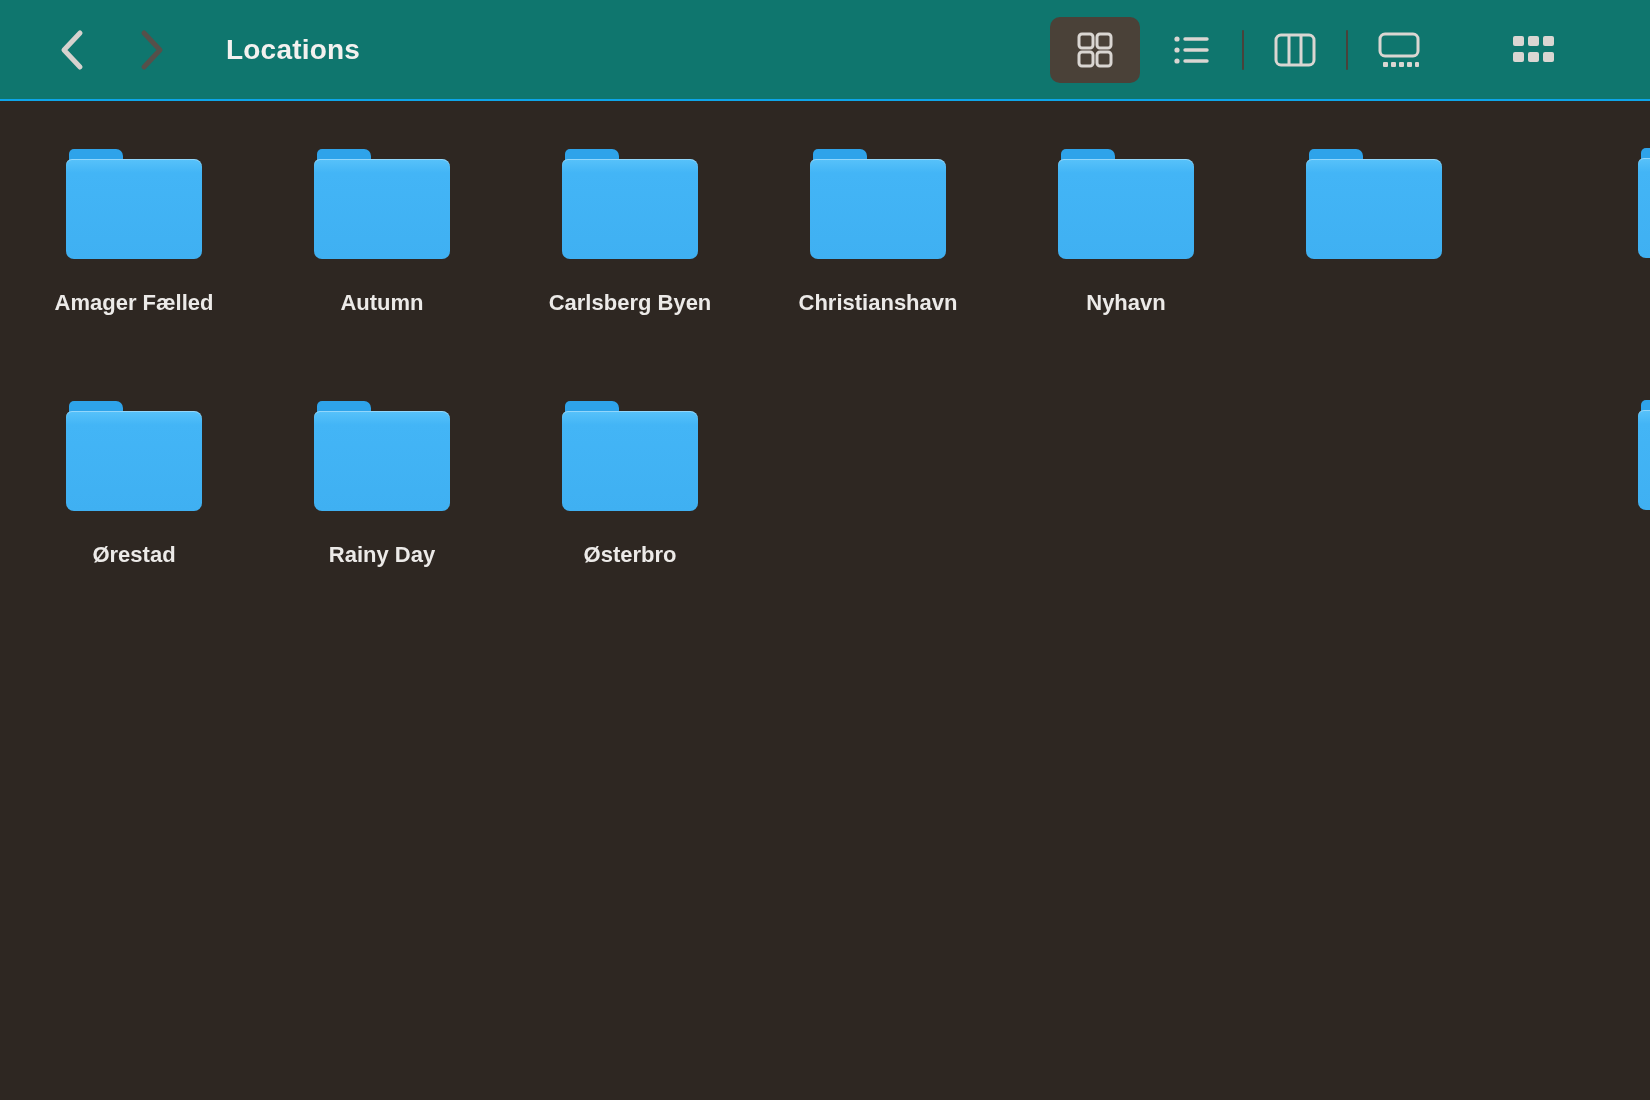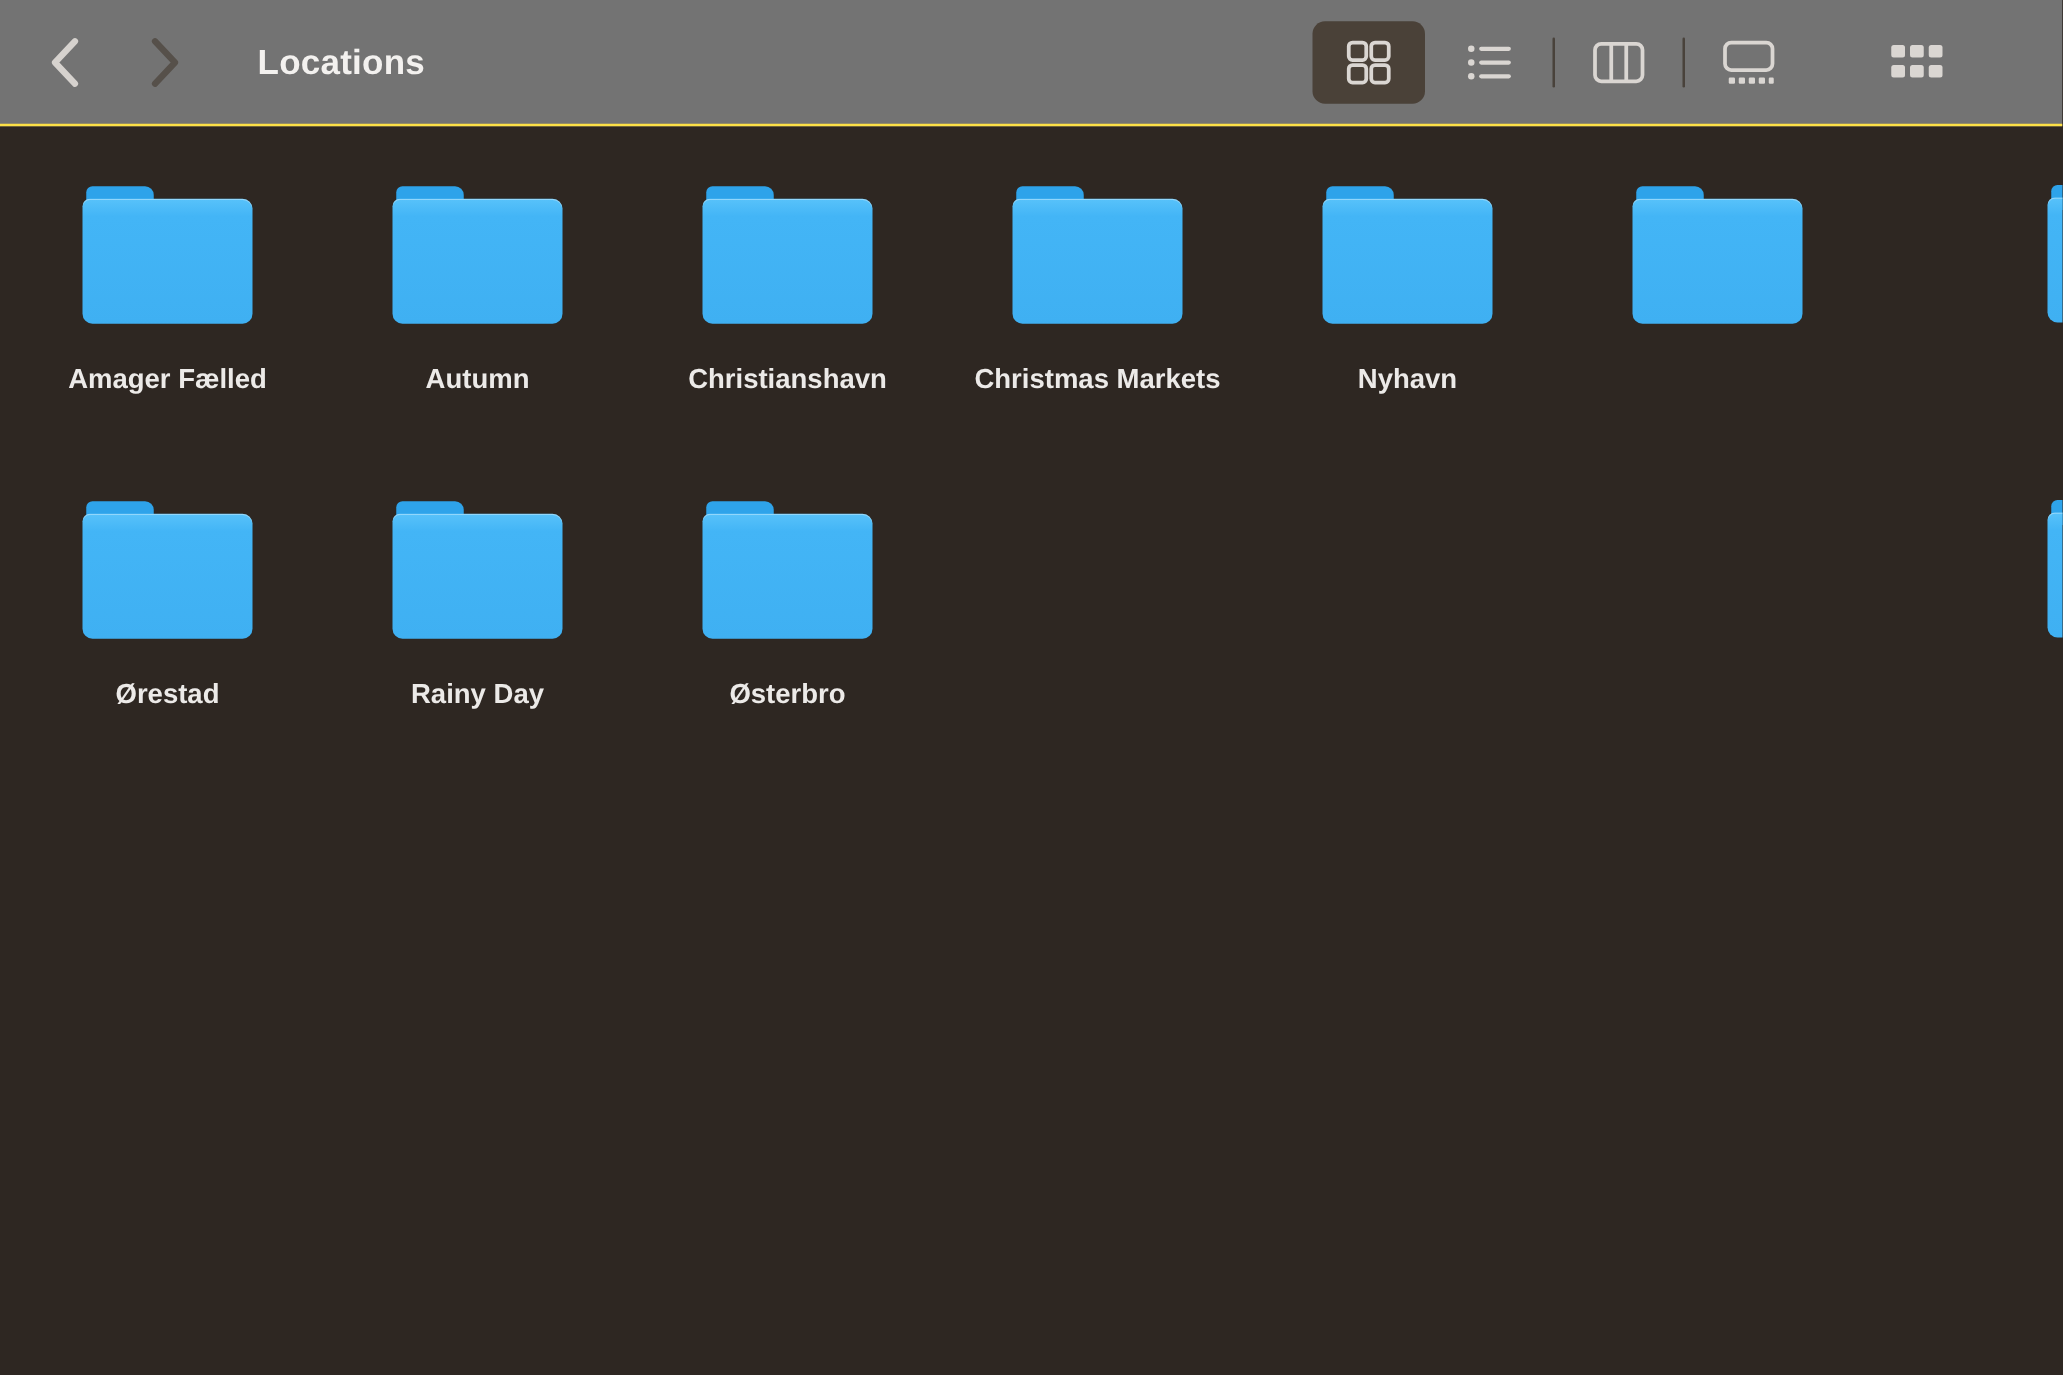--- a/index.html
+++ b/index.html
@@ -8,24 +8,25 @@
     background:#2e2722;
     font-family:"Liberation Sans", sans-serif;
     overflow:hidden;
     position:relative;
   }
 
   
   .toolbar{
     position:relative;
     height:99px;
-    background:#737373;
-    border-bottom:2px solid #fde047;
+    background:#0f766e;
+    border-bottom:2px solid #0ea5e9;
     display:flex;
     align-items:center;
+    padding-left:20px;
   }
   .nav-btn{
     width:44px;height:44px;
     display:flex;align-items:center;justify-content:center;
     background:none;border:none;padding:0;cursor:pointer;
   }
   .nav-back{margin-left:30px;}
   .nav-fwd{margin-left:36px;}
   .window-title{
     margin-left:52px;
@@ -212,36 +213,36 @@
     </div>
 
     <div class="folder-item">
       <div class="folder-icon">
           <div class="folder-tab"></div>
           <div class="folder-body"></div>
         </div>
       <div class="folder-label">Autumn</div>
     </div>
 
+    <div class="folder-item">
+      <div class="folder-icon">
+          <div class="folder-tab"></div>
+          <div class="folder-body"></div>
+        </div>
+      <div class="folder-label">Carlsberg Byen</div>
+    </div>
 
     <div class="folder-item">
       <div class="folder-icon">
           <div class="folder-tab"></div>
           <div class="folder-body"></div>
         </div>
       <div class="folder-label">Christianshavn</div>
     </div>
 
-    <div class="folder-item">
-      <div class="folder-icon">
-          <div class="folder-tab"></div>
-          <div class="folder-body"></div>
-        </div>
-      <div class="folder-label">Christmas Markets</div>
-    </div>
 
 
     <div class="folder-item">
       <div class="folder-icon">
           <div class="folder-tab"></div>
           <div class="folder-body"></div>
         </div>
       <div class="folder-label">Nyhavn</div>
     </div>
 

